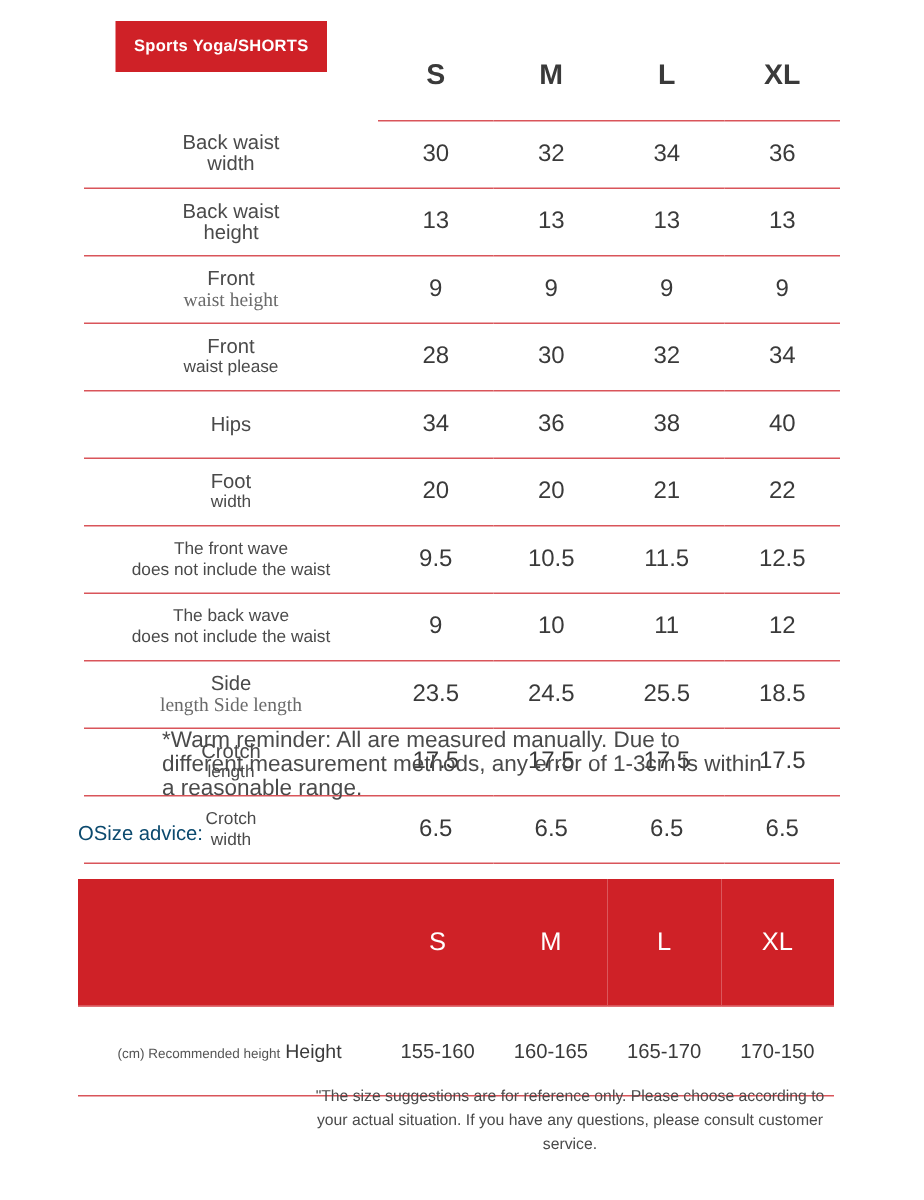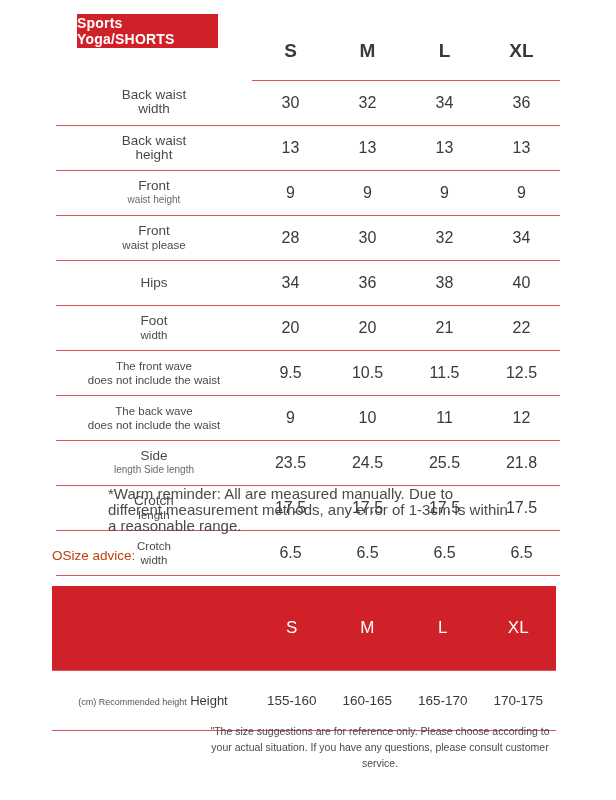--- a/index.html
+++ b/index.html
@@ -24,21 +24,21 @@
 
   
   .badge {
     position: absolute;
     left: 77px;
     top: 14px;
     width: 141px;
     height: 34px;
     background: #cf2127;
     color: #ffffff;
-    font-size: 14px;
+    font-size: 11px;
     font-weight: bold;
     display: flex;
     align-items: center;
     justify-content: center;
     letter-spacing: .2px;
   }
 
   
   .size-table {
     position: absolute;
@@ -71,22 +71,23 @@
     font-size: 11.5px;
     line-height: 14px;
     color: #4a4a4a;
     padding: 6px 4px;
   }
   .size-table td.lbl .big {
     font-size: 13.5px;
     text-align: center;
   }
   .size-table td.lbl .small {
-    font-size: 10px;
+    font-size: 13px;
     color: #6a6a6a;
+    font-family: Liberation Serif, serif;
   }
   .size-table td.val {
     width: 79px;
     font-size: 16px;
     color: #3a3a3a;
     height: 44px;
   }
 
   
   .reminder {
@@ -98,21 +99,21 @@
     line-height: 16px;
     color: #4a4a4a;
   }
 
   
   .advice-title {
     position: absolute;
     left: 52px;
     top: 548px;
     font-size: 13.5px;
-    color: #c2410c;
+    color: #0c4a6e;
     font-weight: normal;
   }
 
   .advice-table {
     position: absolute;
     left: 52px;
     top: 586px;
     width: 504px;
     border-collapse: collapse;
     table-layout: fixed;
@@ -268,21 +269,21 @@
       </tr>
 
       <tr>
         <td class="lbl">
           <div class="big">Side</div>
           <div class="small">length Side length</div>
         </td>
         <td class="val">23.5</td>
         <td class="val">24.5</td>
         <td class="val">25.5</td>
-        <td class="val">21.8</td>
+        <td class="val">18.5</td>
       </tr>
 
       <tr>
         <td class="lbl">
           <div class="big">Crotch</div>
           <div>length</div>
         </td>
         <td class="val">17.5</td>
         <td class="val">17.5</td>
         <td class="val">17.5</td>
@@ -318,20 +319,20 @@
         <td>XL</td>
       </tr>
       <tr>
         <td class="lbl">
           <span class="unit">(cm) Recommended height</span>
           <span class="lab">Height</span>
         </td>
         <td class="val">155-160</td>
         <td class="val">160-165</td>
         <td class="val">165-170</td>
-        <td class="val">170-175</td>
+        <td class="val">170-150</td>
       </tr>
     </tbody>
   </table>
 
   <div class="footnote">"The size suggestions are for reference only. Please choose according to your actual situation. If you have any questions, please consult customer service.</div>
 
 </div>
 
 </body></html>

